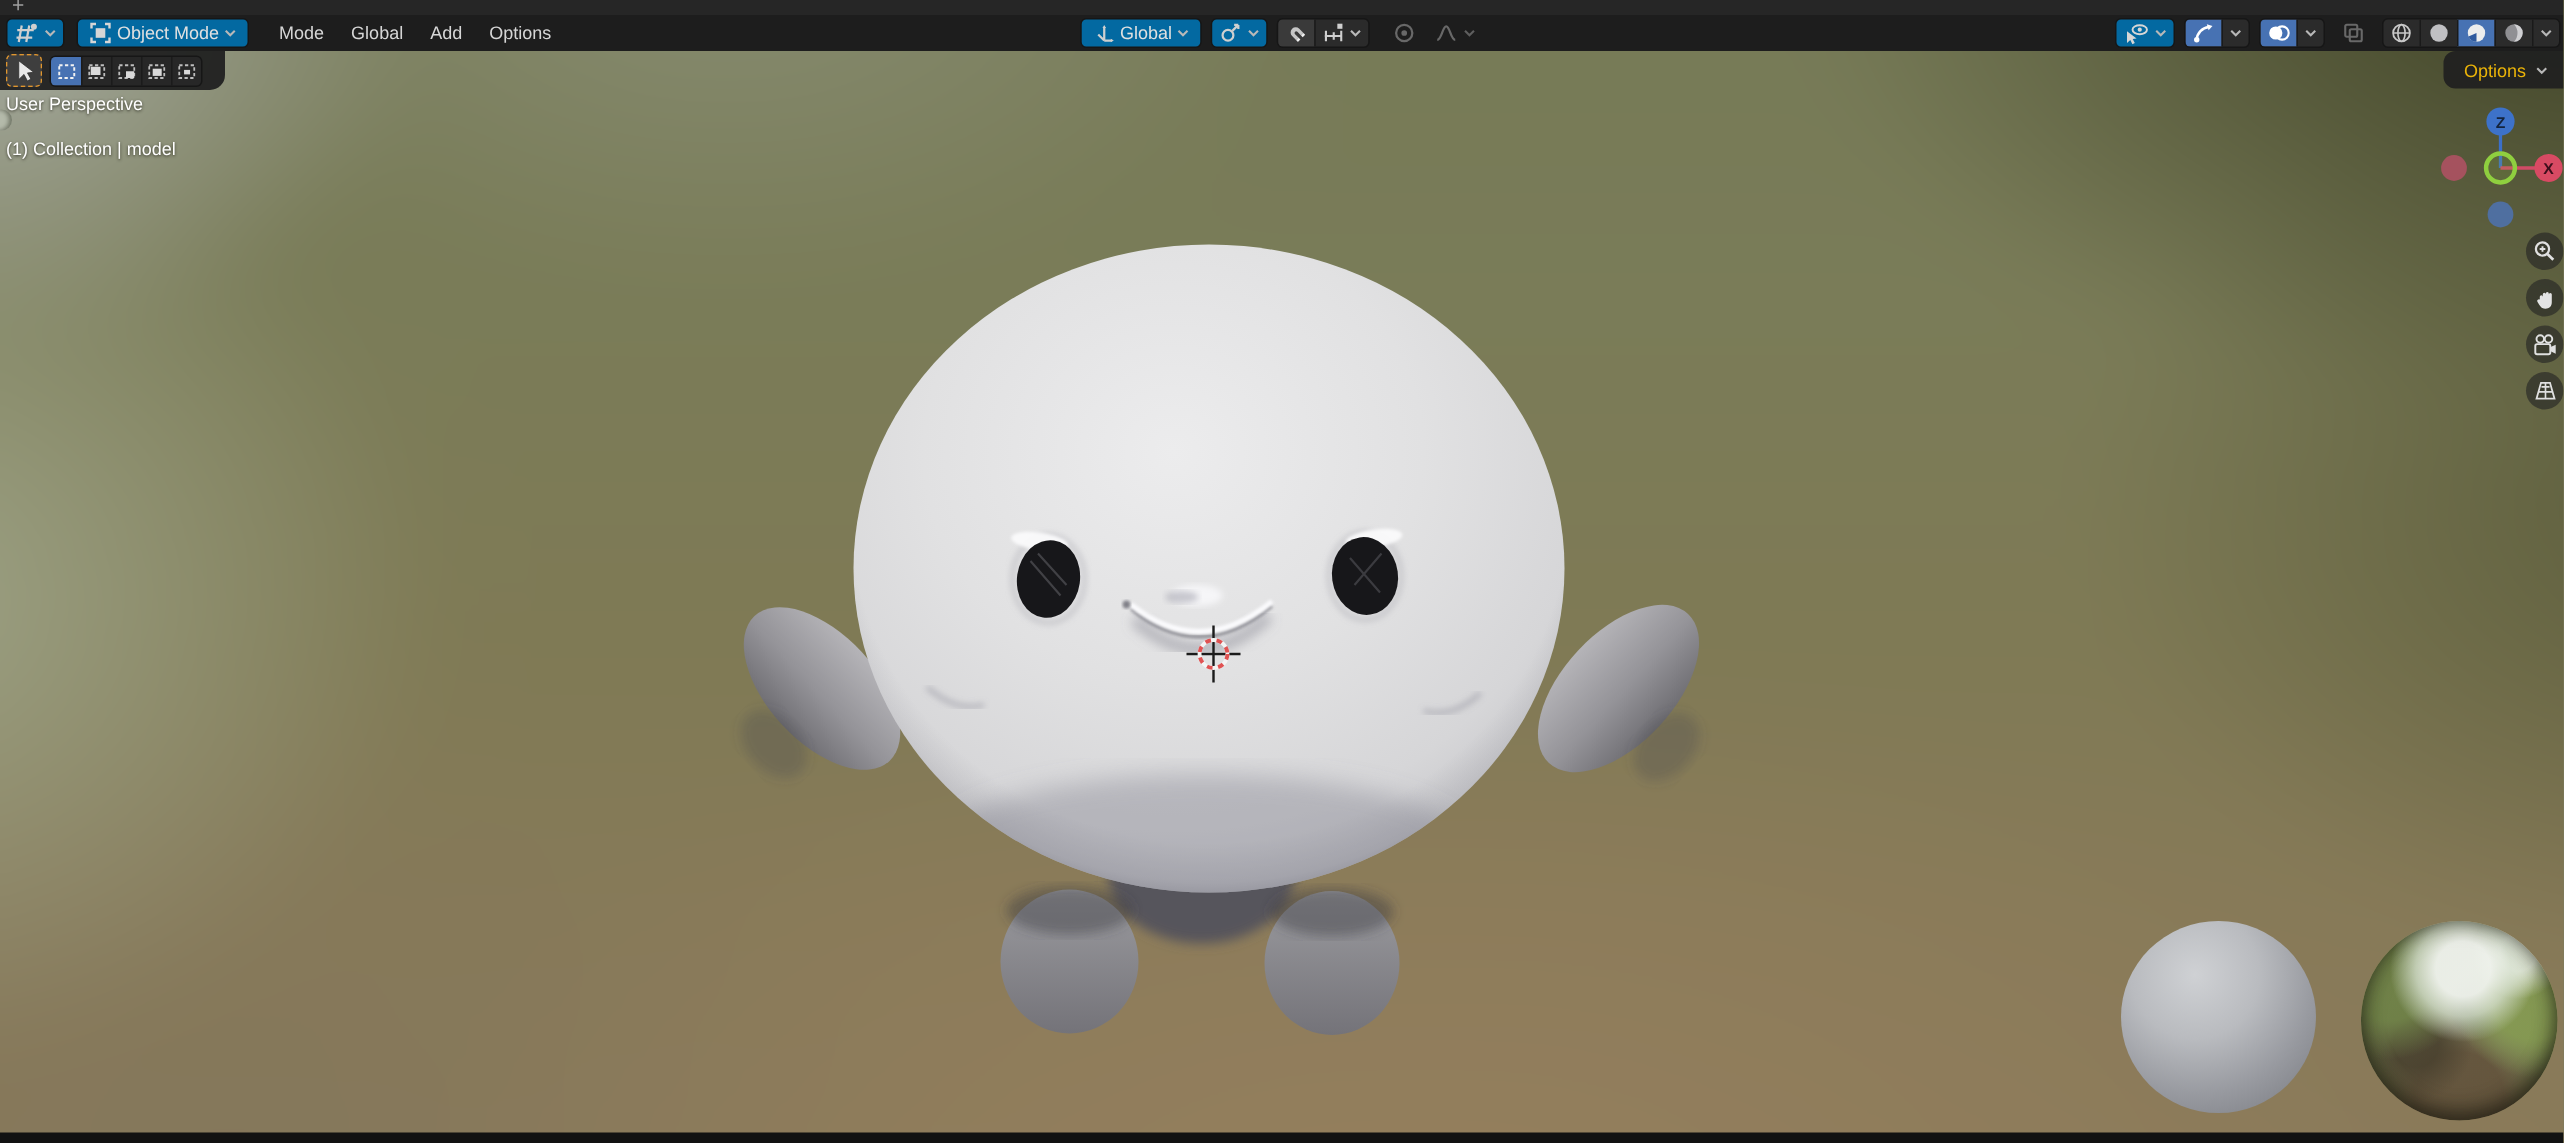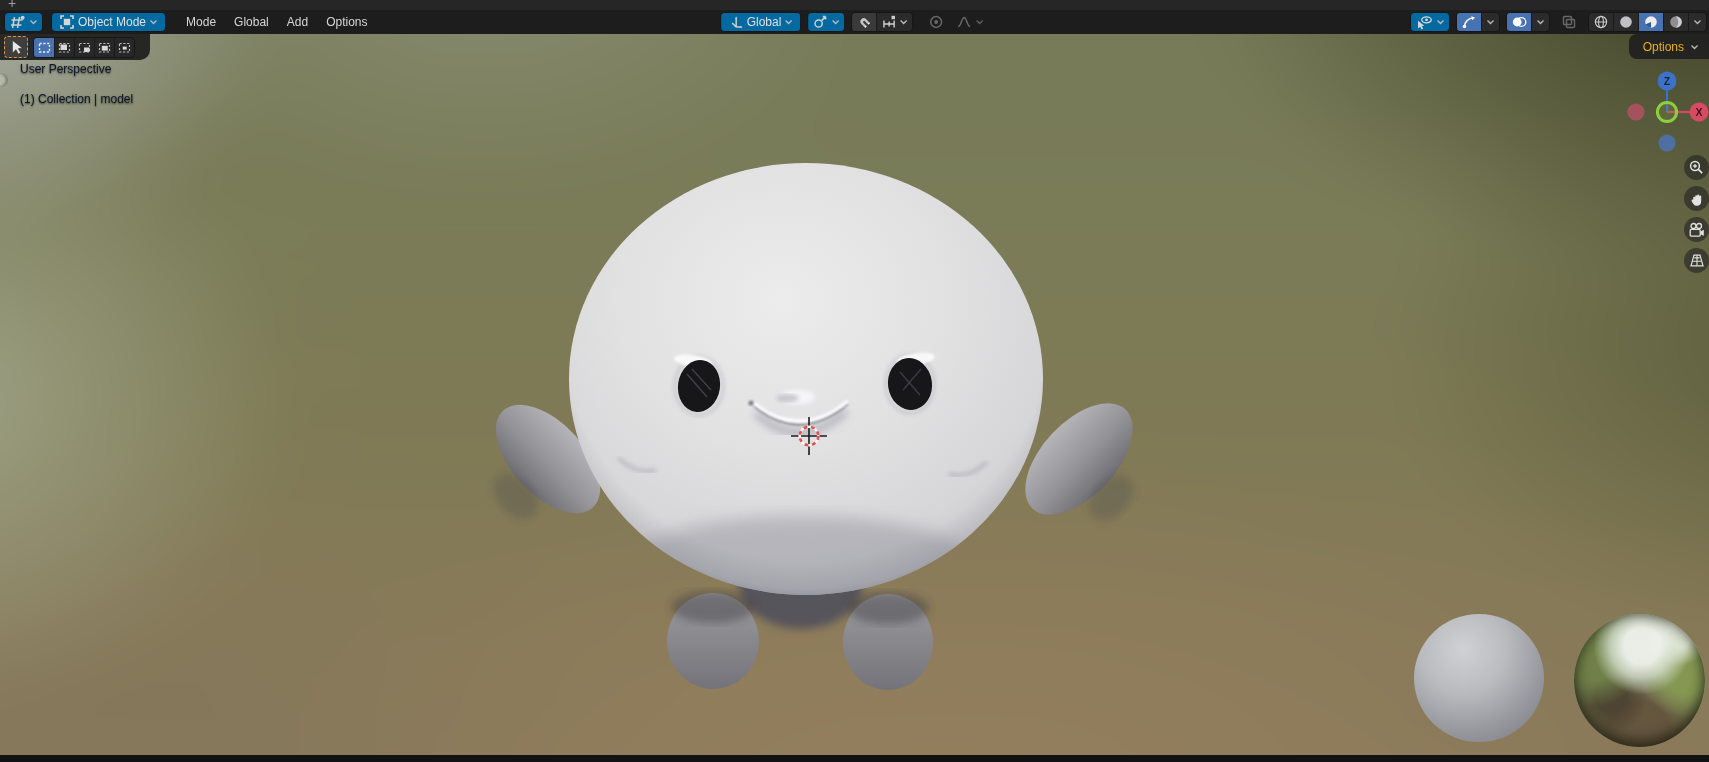--- a/index.html
+++ b/index.html
@@ -44,21 +44,21 @@
   .toolrow-left { position:absolute; left:0; top:34px; height:26px; width:150px; background:rgba(33,33,33,.95); border-radius:0 0 10px 0; display:flex; align-items:center; padding:0 4px; gap:5px; z-index:25; }
   .tool-active { width:24px; height:22px; background:#3e3e3e; border:1px dashed #e0962f; border-radius:4px; display:flex; align-items:center; justify-content:center; }
   .modeset { display:flex; height:21px; background:#272727; border:1px solid #161616; border-radius:4px; overflow:hidden; }
   .modeset .m { width:20px; height:100%; display:flex; align-items:center; justify-content:center; }
   .modeset .m + .m { border-left:1px solid #1b1b1b; }
   .modeset .m.active { background:#4772b3; }
 
   .toolrow-right { position:absolute; right:0; top:34px; height:25px; background:rgba(33,33,33,.95); border-radius:8px 0 0 8px; display:flex; align-items:center; padding:0 10px 0 14px; gap:6px; color:#eab308; font-size:12px; z-index:25; }
 
   
-  .vp-text { position:absolute; left:20px; top:62px; z-index:20; color:#0f172a; font-size:12px; line-height:14px; text-shadow:0 1px 2px rgba(35,35,25,.85); }
+  .vp-text { position:absolute; left:4px; top:62px; z-index:20; color:#ffffff; font-size:12px; line-height:14px; text-shadow:0 1px 2px rgba(35,35,25,.85); }
   .vp-text .l2 { margin-top:16px; }
   .edge-handle { position:absolute; left:-6px; top:73px; width:14px; height:14px; border-radius:50%; background:rgba(185,190,175,.85); box-shadow:inset -2px 0 3px rgba(70,75,60,.6); z-index:20; }
 
   .scene { position:absolute; left:0; top:0; z-index:10; }
 
   
   .navcol { position:absolute; left:1684px; top:155px; display:flex; flex-direction:column; gap:6px; z-index:22; }
   .navbtn { width:25px; height:25px; border-radius:50%; background:rgba(36,36,36,.62); display:flex; align-items:center; justify-content:center; }
 
   .gizmo { position:absolute; left:1612px; top:58px; z-index:22; }

